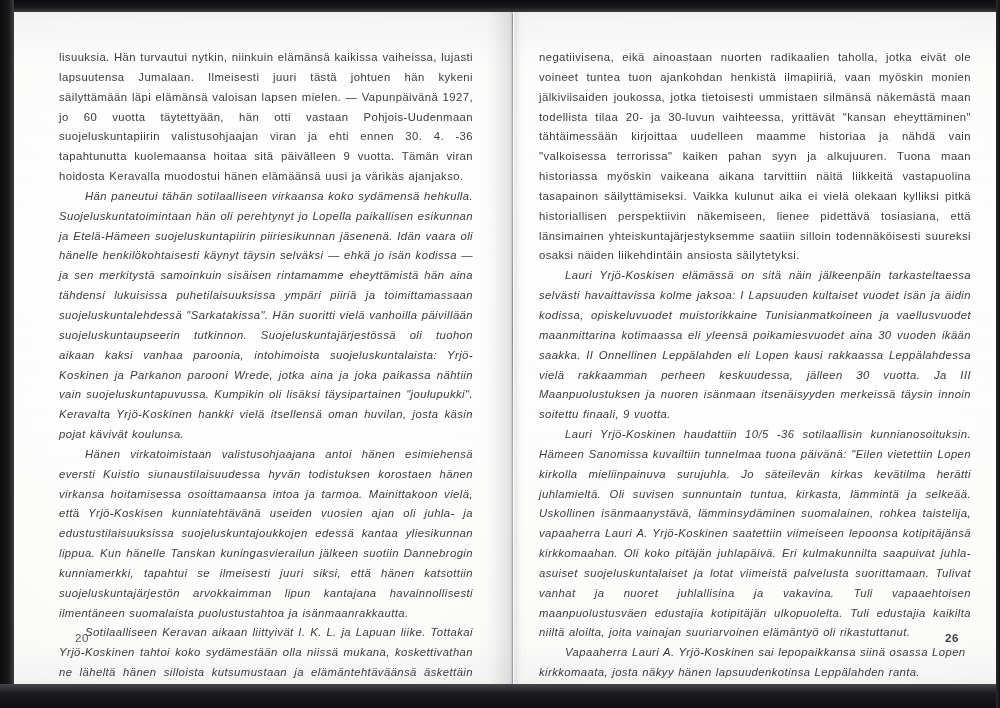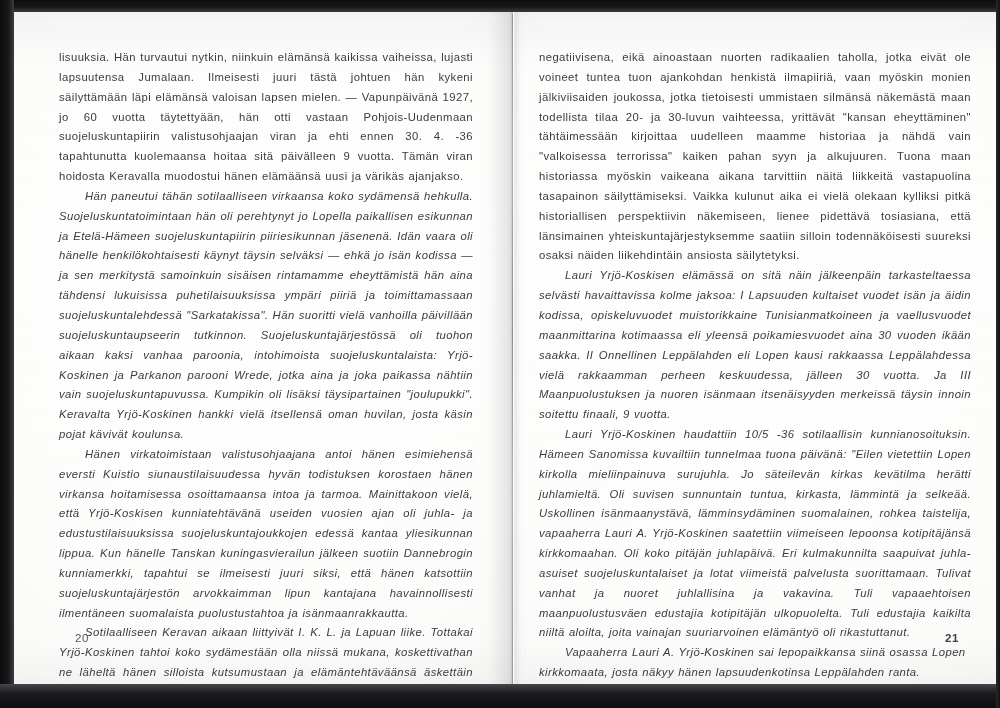--- a/index.html
+++ b/index.html
@@ -204,21 +204,21 @@
       <div class="grain"></div>
       <div class="vignette"></div>
 
       <div class="col">
         <p class="body">negatiivisena, eikä ainoastaan nuorten radikaalien taholla, jotka eivät ole voineet tuntea tuon ajankohdan henkistä ilmapiiriä, vaan myöskin monien jälkiviisaiden joukossa, jotka tietoisesti ummistaen silmänsä näkemästä maan todellista tilaa 20- ja 30-luvun vaihteessa, yrittävät "kansan eheyttäminen" tähtäimessään kirjoittaa uudelleen maamme historiaa ja nähdä vain "valkoisessa terrorissa" kaiken pahan syyn ja alkujuuren. Tuona maan historiassa myöskin vaikeana aikana tarvittiin näitä liikkeitä vastapuolina tasapainon säilyttämiseksi. Vaikka kulunut aika ei vielä olekaan kylliksi pitkä historiallisen perspektiivin näkemiseen, lienee pidettävä tosiasiana, että länsimainen yhteiskuntajärjestyksemme saatiin silloin todennäköisesti suureksi osaksi näiden liikehdintäin ansiosta säilytetyksi.</p>
         <p class="body">Lauri Yrjö-Koskisen elämässä on sitä näin jälkeenpäin tarkasteltaessa selvästi havaittavissa kolme jaksoa: I Lapsuuden kultaiset vuodet isän ja äidin kodissa, opiskeluvuodet muistorikkaine Tunisianmatkoineen ja vaellusvuodet maanmittarina kotimaassa eli yleensä poikamiesvuodet aina 30 vuoden ikään saakka. II Onnellinen Leppälahden eli Lopen kausi rakkaassa Leppälahdessa vielä rakkaamman perheen keskuudessa, jälleen 30 vuotta. Ja III Maanpuolustuksen ja nuoren isänmaan itsenäisyyden merkeissä täysin innoin soitettu finaali, 9 vuotta.</p>
         <p class="body">Lauri Yrjö-Koskinen haudattiin 10/5 -36 sotilaallisin kunnianosoituksin. Hämeen Sanomissa kuvailtiin tunnelmaa tuona päivänä: "Eilen vietettiin Lopen kirkolla mieliinpainuva surujuhla. Jo säteilevän kirkas kevätilma herätti juhlamieltä. Oli suvisen sunnuntain tuntua, kirkasta, lämmintä ja selkeää. Uskollinen isänmaanystävä, lämminsydäminen suomalainen, rohkea taistelija, vapaaherra Lauri A. Yrjö-Koskinen saatettiin viimeiseen lepoonsa kotipitäjänsä kirkkomaahan. Oli koko pitäjän juhlapäivä. Eri kulmakunnilta saapuivat juhla-asuiset suojeluskuntalaiset ja lotat viimeistä palvelusta suorittamaan. Tulivat vanhat ja nuoret juhlallisina ja vakavina. Tuli vapaaehtoisen maanpuolustusväen edustajia kotipitäjän ulkopuolelta. Tuli edustajia kaikilta niiltä aloilta, joita vainajan suuriarvoinen elämäntyö oli rikastuttanut.</p>
         <p class="body last-open">Vapaaherra Lauri A. Yrjö-Koskinen sai lepopaikkansa siinä osassa Lopen kirkkomaata, josta näkyy hänen lapsuudenkotinsa Leppälahden ranta. Tunnelma kohosi huippuunsa itse haudalla, missä ympäristö tarjosi kauniin näyn keväisen arassa ensi vihreydessä. Kun lottien harmaapukuinen rivistö seppelein ja kukkakimpuin varustettuna lähestyi hiljal-</p>
       </div>
 
-      <div class="folio folio-right">21</div>
+      <div class="folio folio-right">26</div>
     </div>
 
     <div class="gutter"></div>
     <div class="gutter-line"></div>
   </div>
 
   <div class="bed-top"></div>
   <div class="bed-left"></div>
   <div class="bed-bottom"></div>
   <div class="bed-right"></div>

